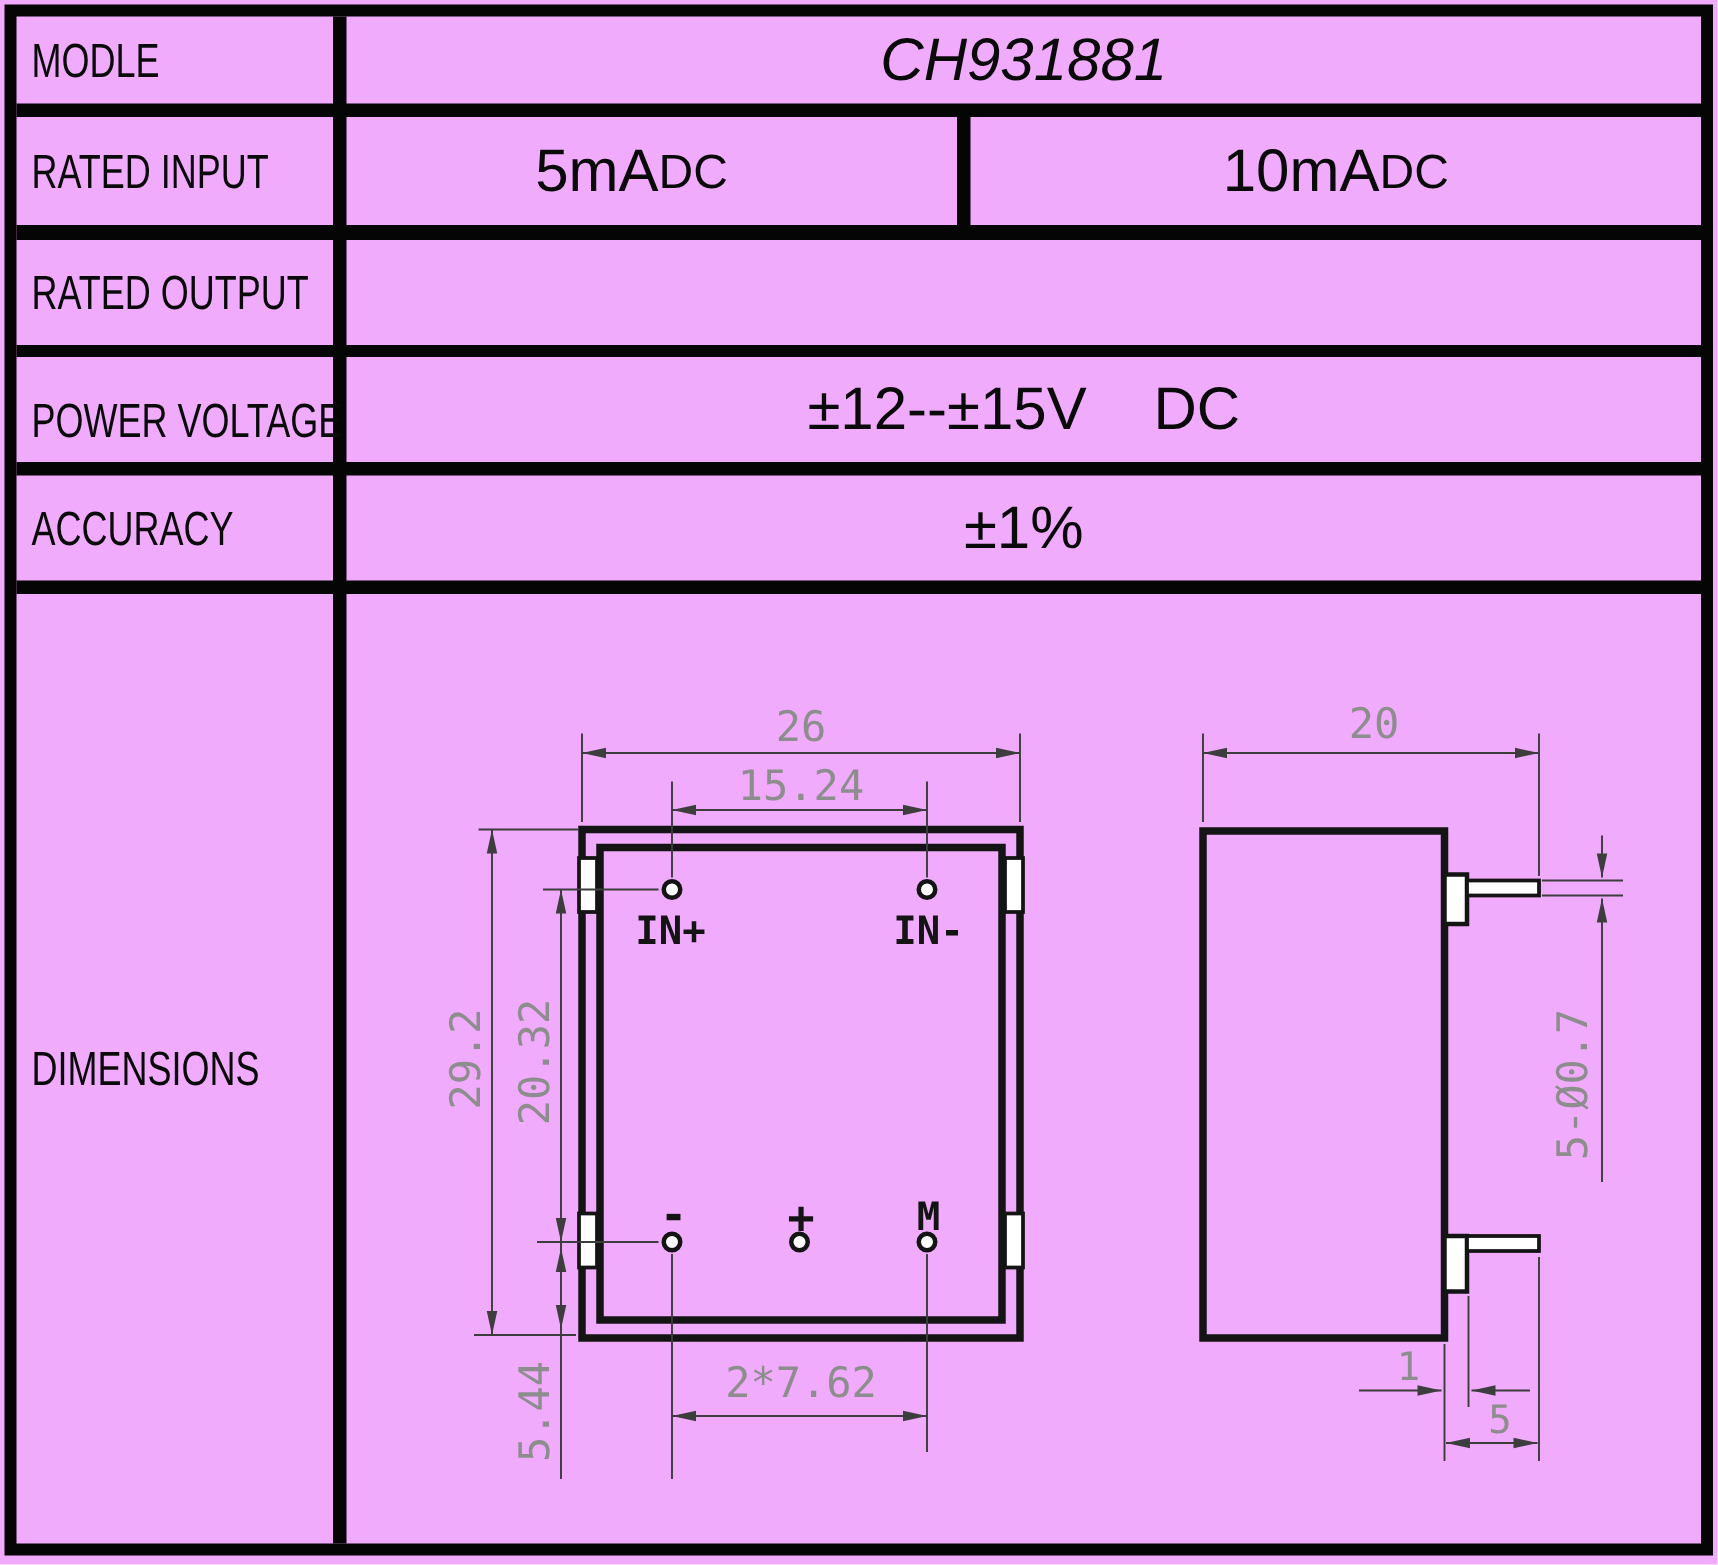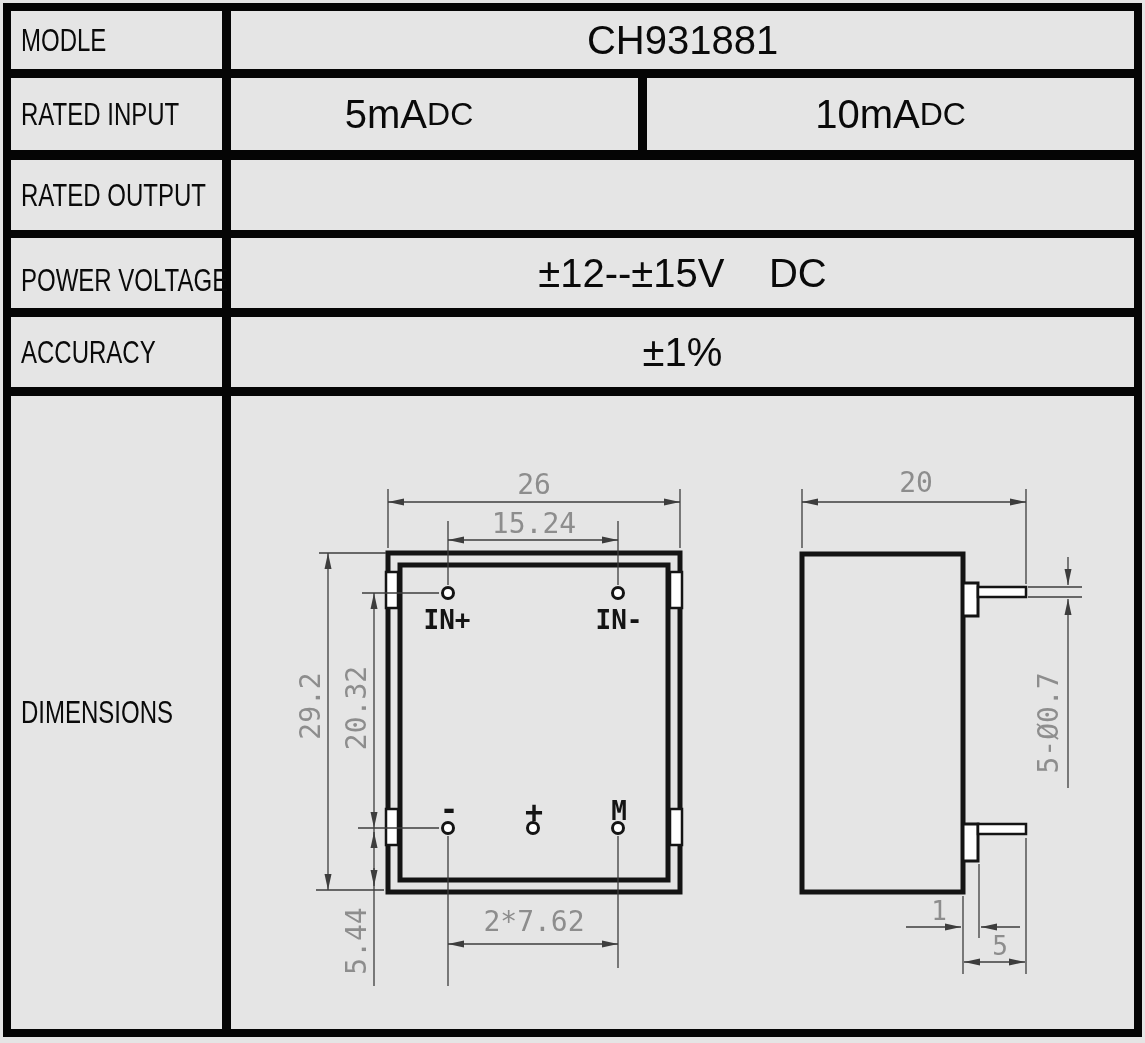--- a/index.html
+++ b/index.html
@@ -1,16 +1,16 @@
 <!DOCTYPE html>
 <html><head>
 <meta charset="utf-8">
 <style>
   html,body{margin:0;padding:0;background:#fff;}
-  .page{position:relative;width:1145px;height:1043px;background:#e5e5e5;overflow:hidden;
+  .page{position:relative;width:1145px;height:1043px;background:#f0abfc;overflow:hidden;
         font-family:"Liberation Sans",sans-serif;color:#0a0a0a;}
   .tborder{position:absolute;left:3px;top:3px;width:1139px;height:1034px;
            border:8px solid #050505;box-sizing:border-box;}
   .vline,.hline{position:absolute;background:#050505;}
   .label-cell{position:absolute;left:11px;width:211px;display:flex;align-items:center;
               padding-left:10px;box-sizing:border-box;}
   .label-cell span{font-size:32px;letter-spacing:0px;transform:scaleX(0.75);
                    transform-origin:left center;white-space:pre;}
   .value-cell{position:absolute;display:flex;align-items:center;justify-content:center;
               font-size:40px;white-space:pre;}
@@ -50,22 +50,22 @@
   <div class="label-cell" style="top:238px;height:84px;">
       <span>POWER VOLTAGE</span>
     </div>
   <div class="label-cell" style="top:317px;height:70px;">
       <span>ACCURACY</span>
     </div>
   <div class="label-cell" style="top:396px;height:633px;">
       <span>DIMENSIONS</span>
     </div>
 
-  <div class="value-cell" style="left:231px;top:11px;width:903px;height:58px;"><span>CH931881</span></div>
-  <div class="value-cell" style="left:231px;top:78px;width:356px;height:72px;text-align:right;"><span>5mA</span><span class="sub">DC</span></div>
+  <div class="value-cell" style="left:231px;top:11px;width:903px;height:58px;font-style:italic;"><span>CH931881</span></div>
+  <div class="value-cell" style="left:243px;top:78px;width:356px;height:72px;text-align:right;"><span>5mA</span><span class="sub">DC</span></div>
   <div class="value-cell" style="left:647px;top:78px;width:487px;height:72px;"><span>10mA</span><span class="sub">DC</span></div>
   <div class="value-cell" style="left:231px;top:238px;width:903px;height:70px;border-radius:28px;"><span>±12--±15V    DC</span></div>
   <div class="value-cell" style="left:231px;top:317px;width:903px;height:70px;"><span>±1%</span></div>
 
   <svg width="1145" height="1043" viewBox="0 0 1145 1043" style="position:absolute;left:0;top:0;">
     <defs>
       <marker id="mE" markerUnits="userSpaceOnUse" markerWidth="18" markerHeight="9" refX="17" refY="4.5" orient="auto">
         <path d="M1,1 L17,4.5 L1,8 Z" fill="#3d3d3d"></path>
       </marker>
       <marker id="mS" markerUnits="userSpaceOnUse" markerWidth="18" markerHeight="9" refX="1" refY="4.5" orient="auto">

